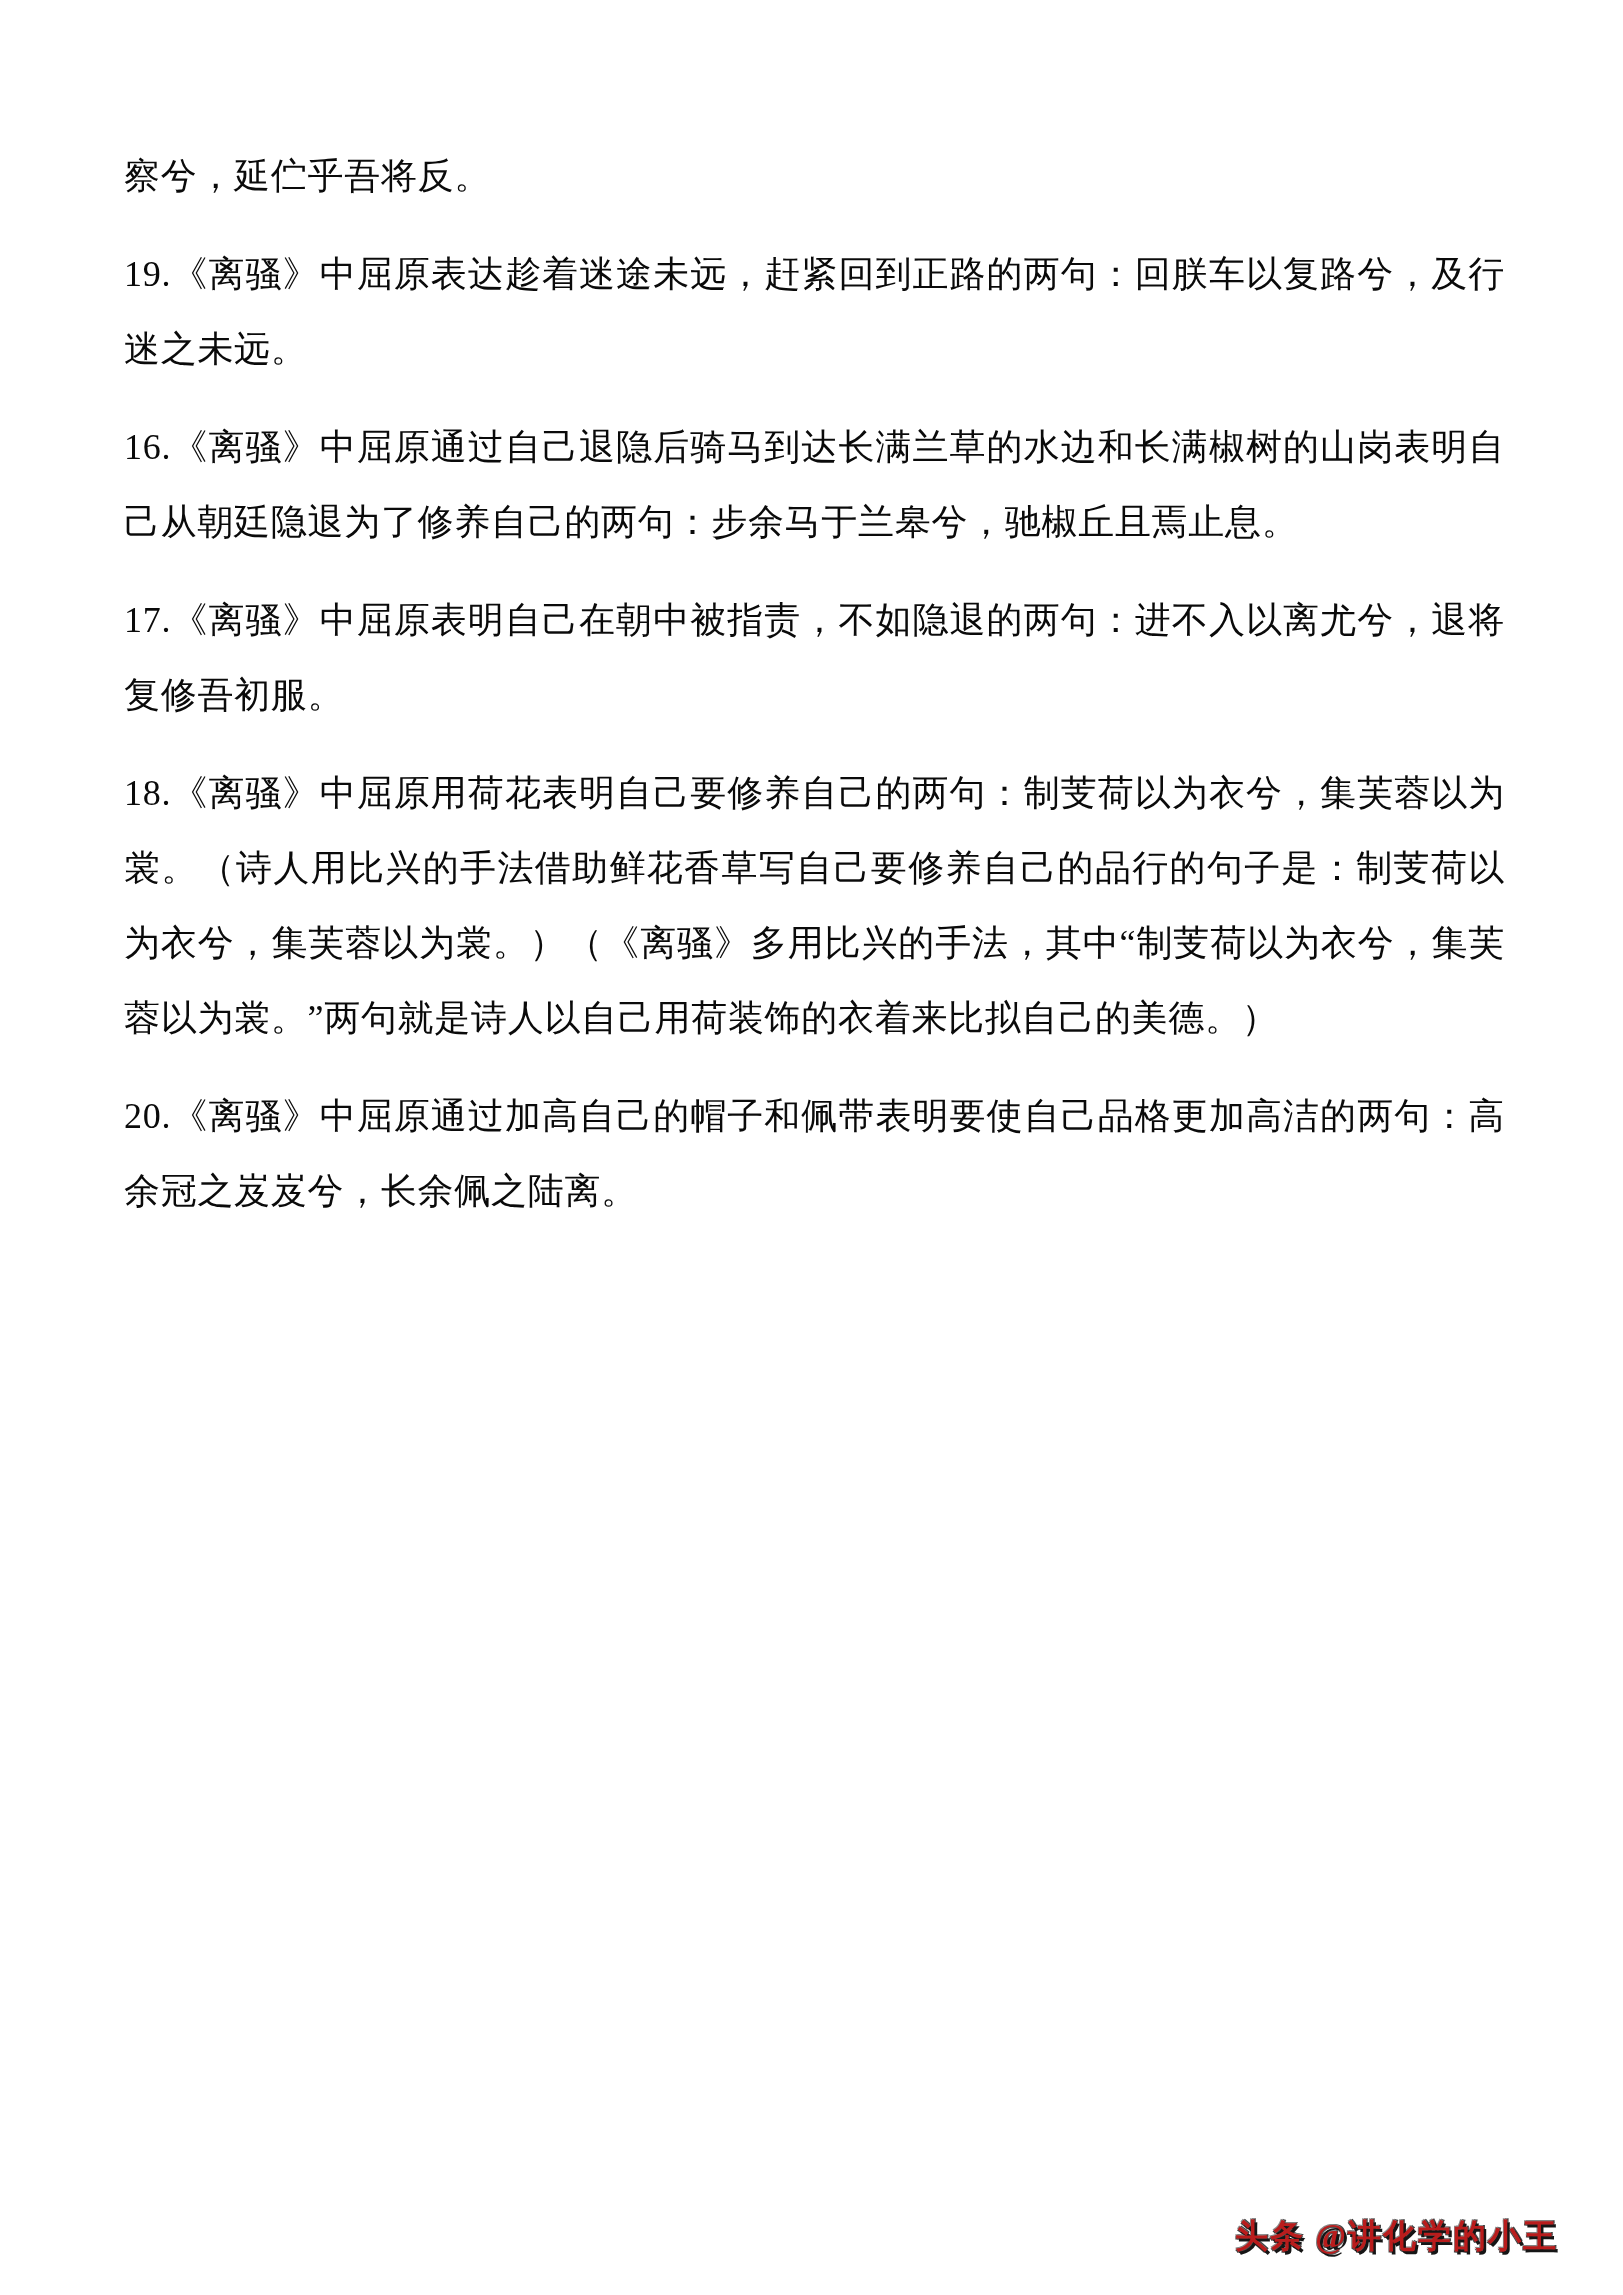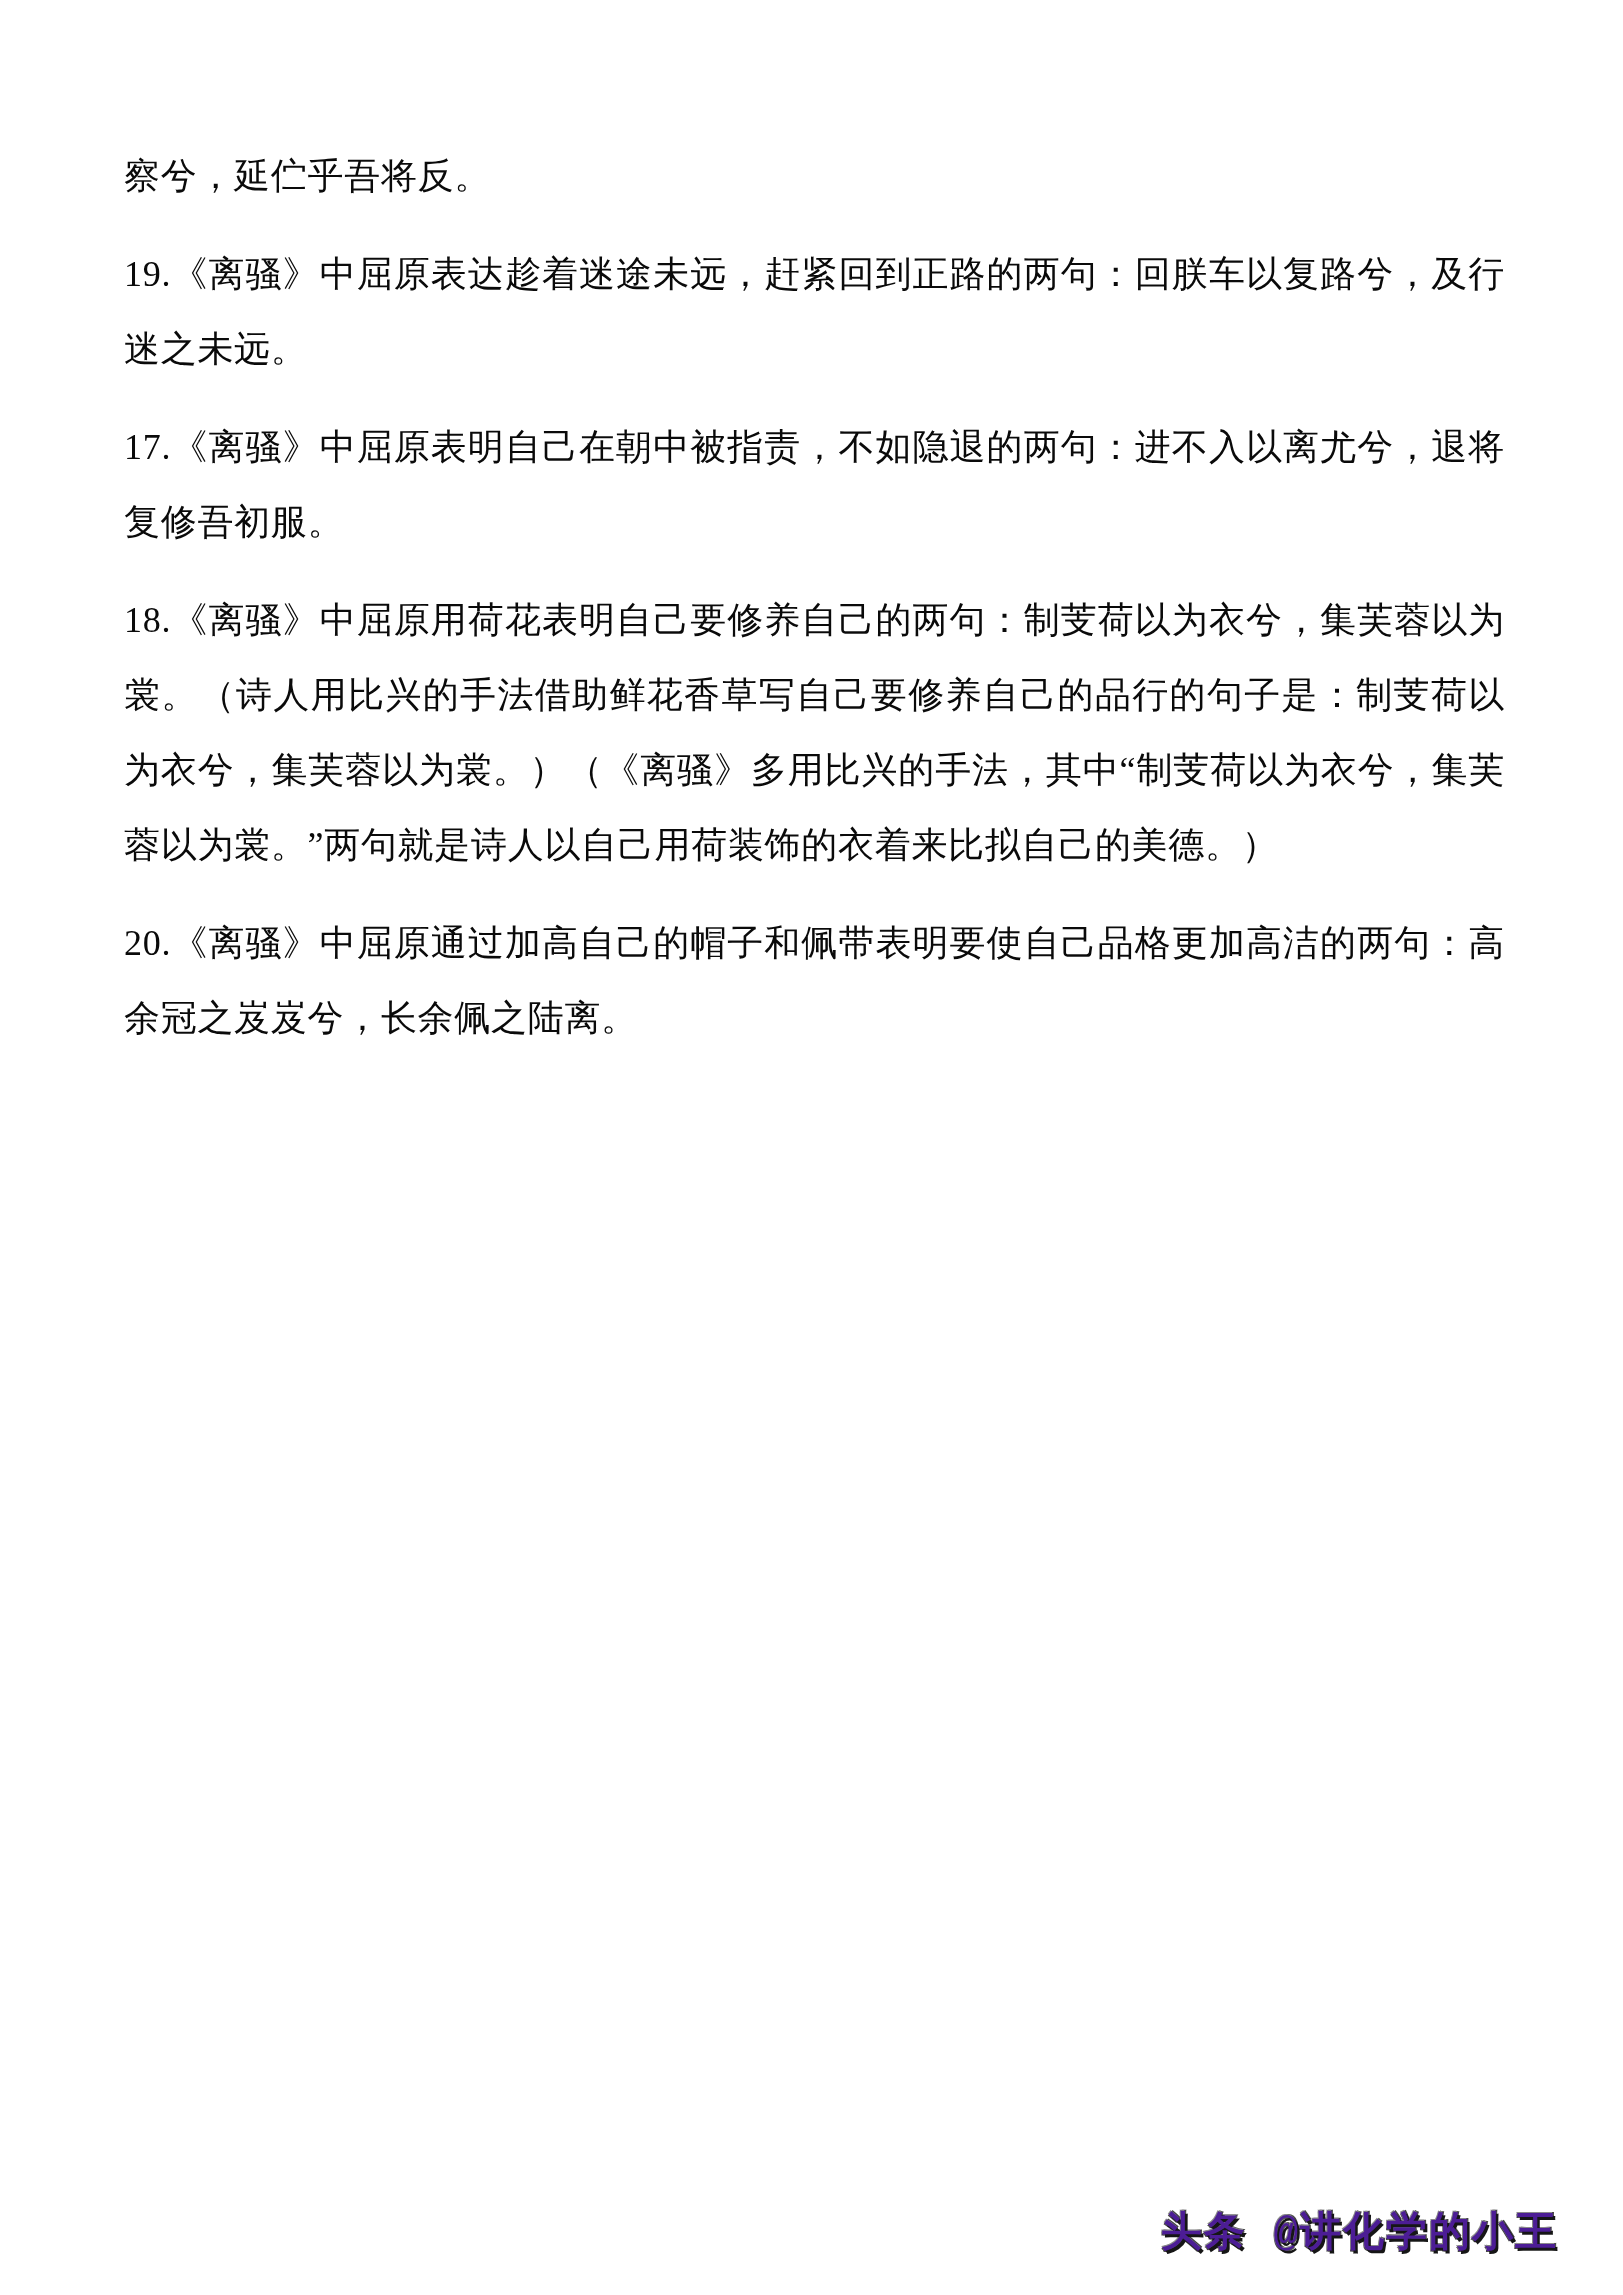--- a/index.html
+++ b/index.html
@@ -27,40 +27,41 @@
     font-size: 36px;
     line-height: 75px;
     text-align: justify;
     letter-spacing: 0.7px;
     word-break: break-all;
   }
   .watermark {
     position: absolute;
     right: 65px;
     bottom: 36px;
-    font-family: Liberation Mono, monospace;
+    font-family: Liberation Serif, serif;
     font-weight: bold;
-    font-size: 41px;
+    font-size: 33px;
     letter-spacing: 2px;
-    color: #4c1d95;
+    color: #b91c1c;
     text-shadow:
       2.6px 3.3px 0 #161616,
       0.7px 0.7px 0 #555555,
       -0.7px -0.7px 0 #8a8a8a,
       1.3px -0.7px 0 #444444,
       -0.7px 1.3px 0 #444444;
     white-space: nowrap;
   }
 </style>
 </head>
 <body>
 
 <div class="page">
   <div class="content">
     <p class="para">察兮，延伫乎吾将反。</p>
     <p class="para">19.《离骚》中屈原表达趁着迷途未远，赶紧回到正路的两句：回朕车以复路兮，及行迷之未远。</p>
+    <p class="para">16.《离骚》中屈原通过自己退隐后骑马到达长满兰草的水边和长满椒树的山岗表明自己从朝廷隐退为了修养自己的两句：步余马于兰皋兮，驰椒丘且焉止息。</p>
     <p class="para">17.《离骚》中屈原表明自己在朝中被指责，不如隐退的两句：进不入以离尤兮，退将复修吾初服。</p>
     <p class="para">18.《离骚》中屈原用荷花表明自己要修养自己的两句：制芰荷以为衣兮，集芙蓉以为裳。（诗人用比兴的手法借助鲜花香草写自己要修养自己的品行的句子是：制芰荷以为衣兮，集芙蓉以为裳。）（《离骚》多用比兴的手法，其中“制芰荷以为衣兮，集芙蓉以为裳。”两句就是诗人以自己用荷装饰的衣着来比拟自己的美德。）</p>
     <p class="para">20.《离骚》中屈原通过加高自己的帽子和佩带表明要使自己品格更加高洁的两句：高余冠之岌岌兮，长余佩之陆离。</p>
   </div>
   <div class="watermark">头条 @讲化学的小王</div>
 </div>
 
 
 </body></html>

